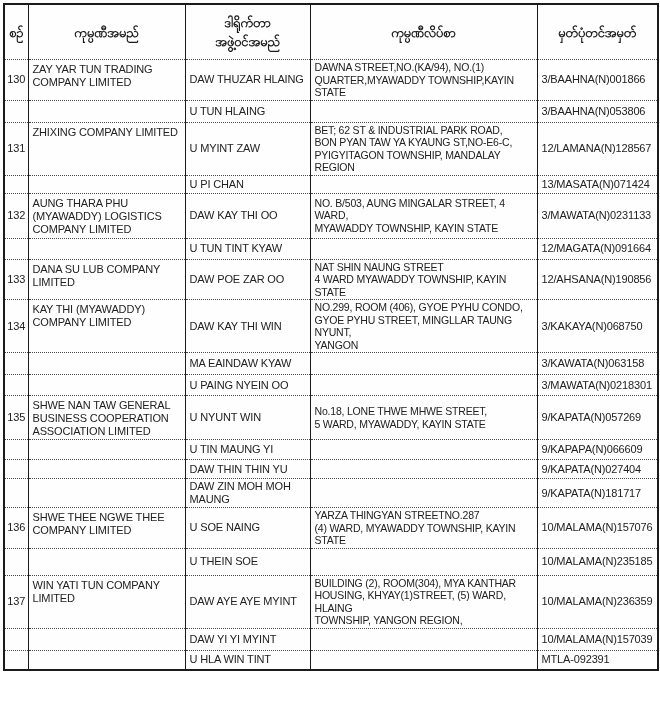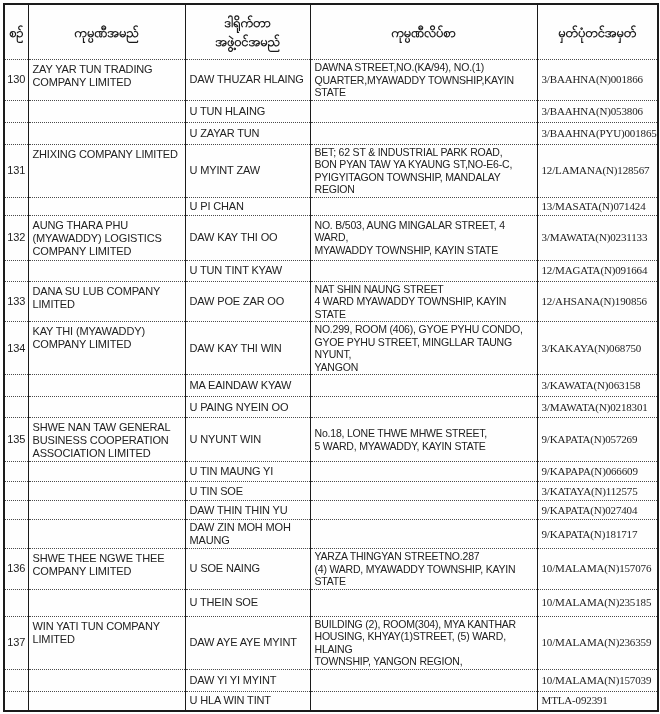--- a/index.html
+++ b/index.html
@@ -29,21 +29,21 @@
     white-space:pre-line;
     line-height:19px;
     color:#1a1a1a;
     height:52px;
   }
   td{font-size:11px;line-height:13px;}
   td.serial{text-align:center;vertical-align:middle;padding:1px;}
   td.company{vertical-align:top;padding-top:3px;white-space:pre-line;}
   td.director{vertical-align:middle;}
   td.address{vertical-align:middle;white-space:pre-line;font-size:10.5px;line-height:12.5px;letter-spacing:-0.2px;}
-  td.reg{vertical-align:middle;white-space:nowrap;font-family:Liberation Serif, serif;}
+  td.reg{vertical-align:middle;white-space:nowrap;}
 </style>
 </head>
 <body>
 
 <div class="page">
   <table class="registry">
     <colgroup>
       <col style="width:24px">
       <col style="width:157px">
       <col style="width:125px">
@@ -70,27 +70,20 @@
 QUARTER,MYAWADDY TOWNSHIP,KAYIN STATE</td>
           <td class="reg">3/BAAHNA(N)001866</td>
         </tr>
         <tr style="height: 22px; margin-top: 24px;">
           <td class="serial"></td>
           <td class="company"></td>
           <td class="director">U TUN HLAING</td>
           <td class="address"></td>
           <td class="reg">3/BAAHNA(N)053806</td>
         </tr>
-        <tr style="height: 22px;">
-          <td class="serial"></td>
-          <td class="company"></td>
-          <td class="director">U ZAYAR TUN</td>
-          <td class="address"></td>
-          <td class="reg">3/BAAHNA(PYU)001865</td>
-        </tr>
         <tr style="height: 40px;">
           <td class="serial">131</td>
           <td class="company">ZHIXING COMPANY LIMITED</td>
           <td class="director">U MYINT ZAW</td>
           <td class="address">BET; 62 ST &amp; INDUSTRIAL PARK ROAD,
 BON PYAN TAW YA KYAUNG ST,NO-E6-C,
 PYIGYITAGON TOWNSHIP, MANDALAY REGION</td>
           <td class="reg">12/LAMANA(N)128567</td>
         </tr>
         <tr style="height: 18px;">
@@ -163,27 +156,20 @@
         <tr style="height: 20px; padding-left: 48px;">
           <td class="serial"></td>
           <td class="company"></td>
           <td class="director">U TIN MAUNG YI</td>
           <td class="address"></td>
           <td class="reg">9/KAPAPA(N)066609</td>
         </tr>
         <tr style="height: 19px;">
           <td class="serial"></td>
           <td class="company"></td>
-          <td class="director">U TIN SOE</td>
-          <td class="address"></td>
-          <td class="reg">3/KATAYA(N)112575</td>
-        </tr>
-        <tr style="height: 19px;">
-          <td class="serial"></td>
-          <td class="company"></td>
           <td class="director">DAW THIN THIN YU</td>
           <td class="address"></td>
           <td class="reg">9/KAPATA(N)027404</td>
         </tr>
         <tr style="height: 28px;">
           <td class="serial"></td>
           <td class="company"></td>
           <td class="director">DAW ZIN MOH MOH MAUNG</td>
           <td class="address"></td>
           <td class="reg">9/KAPATA(N)181717</td>

